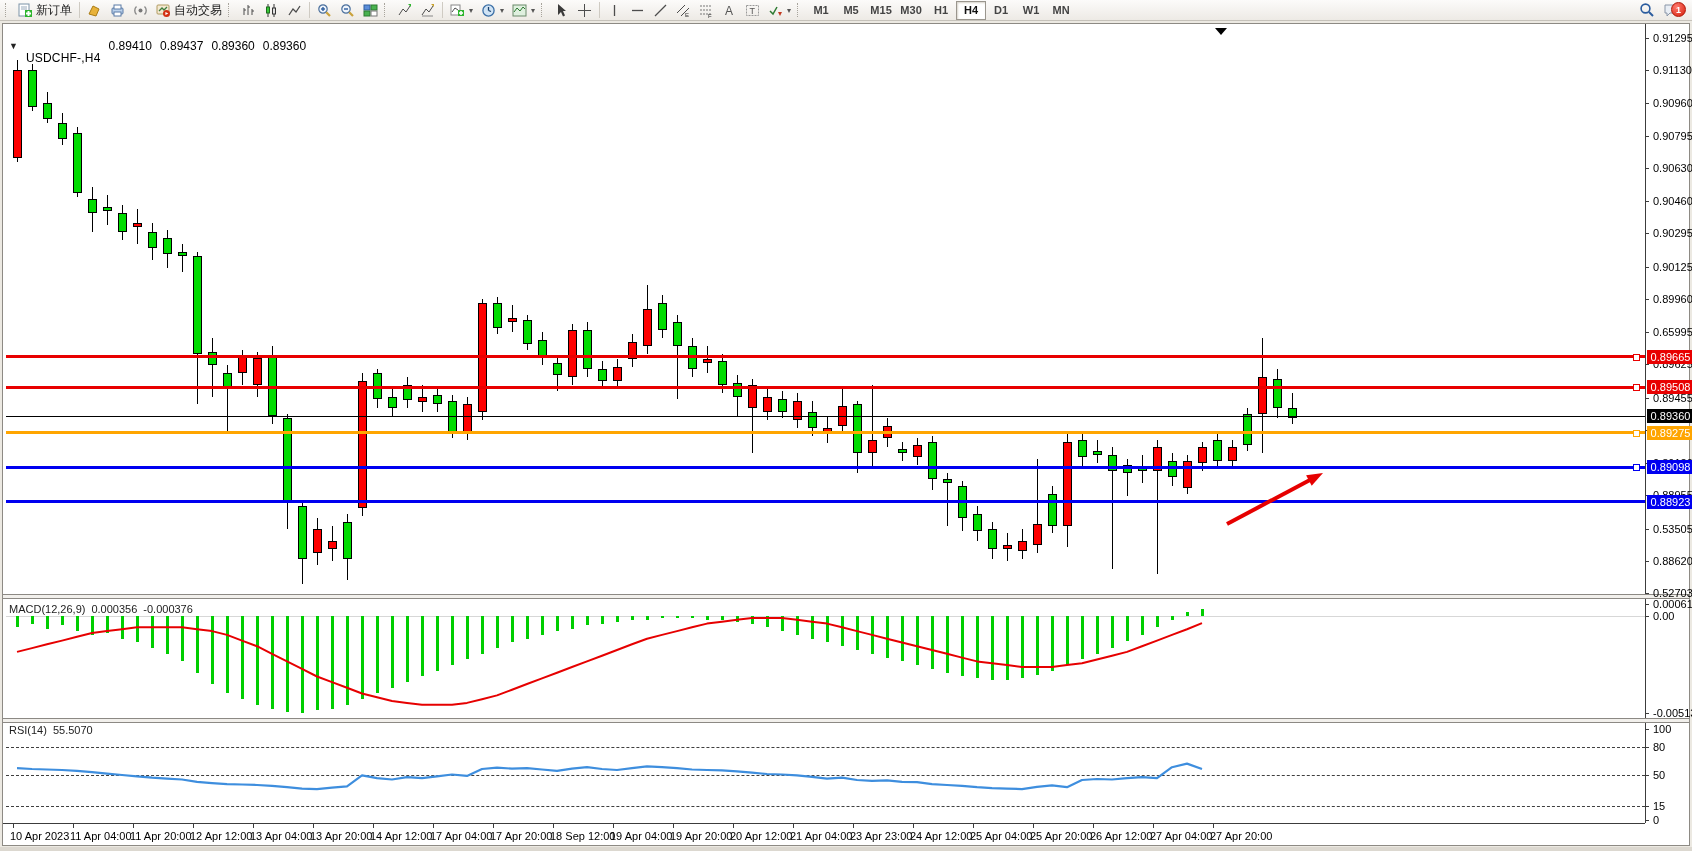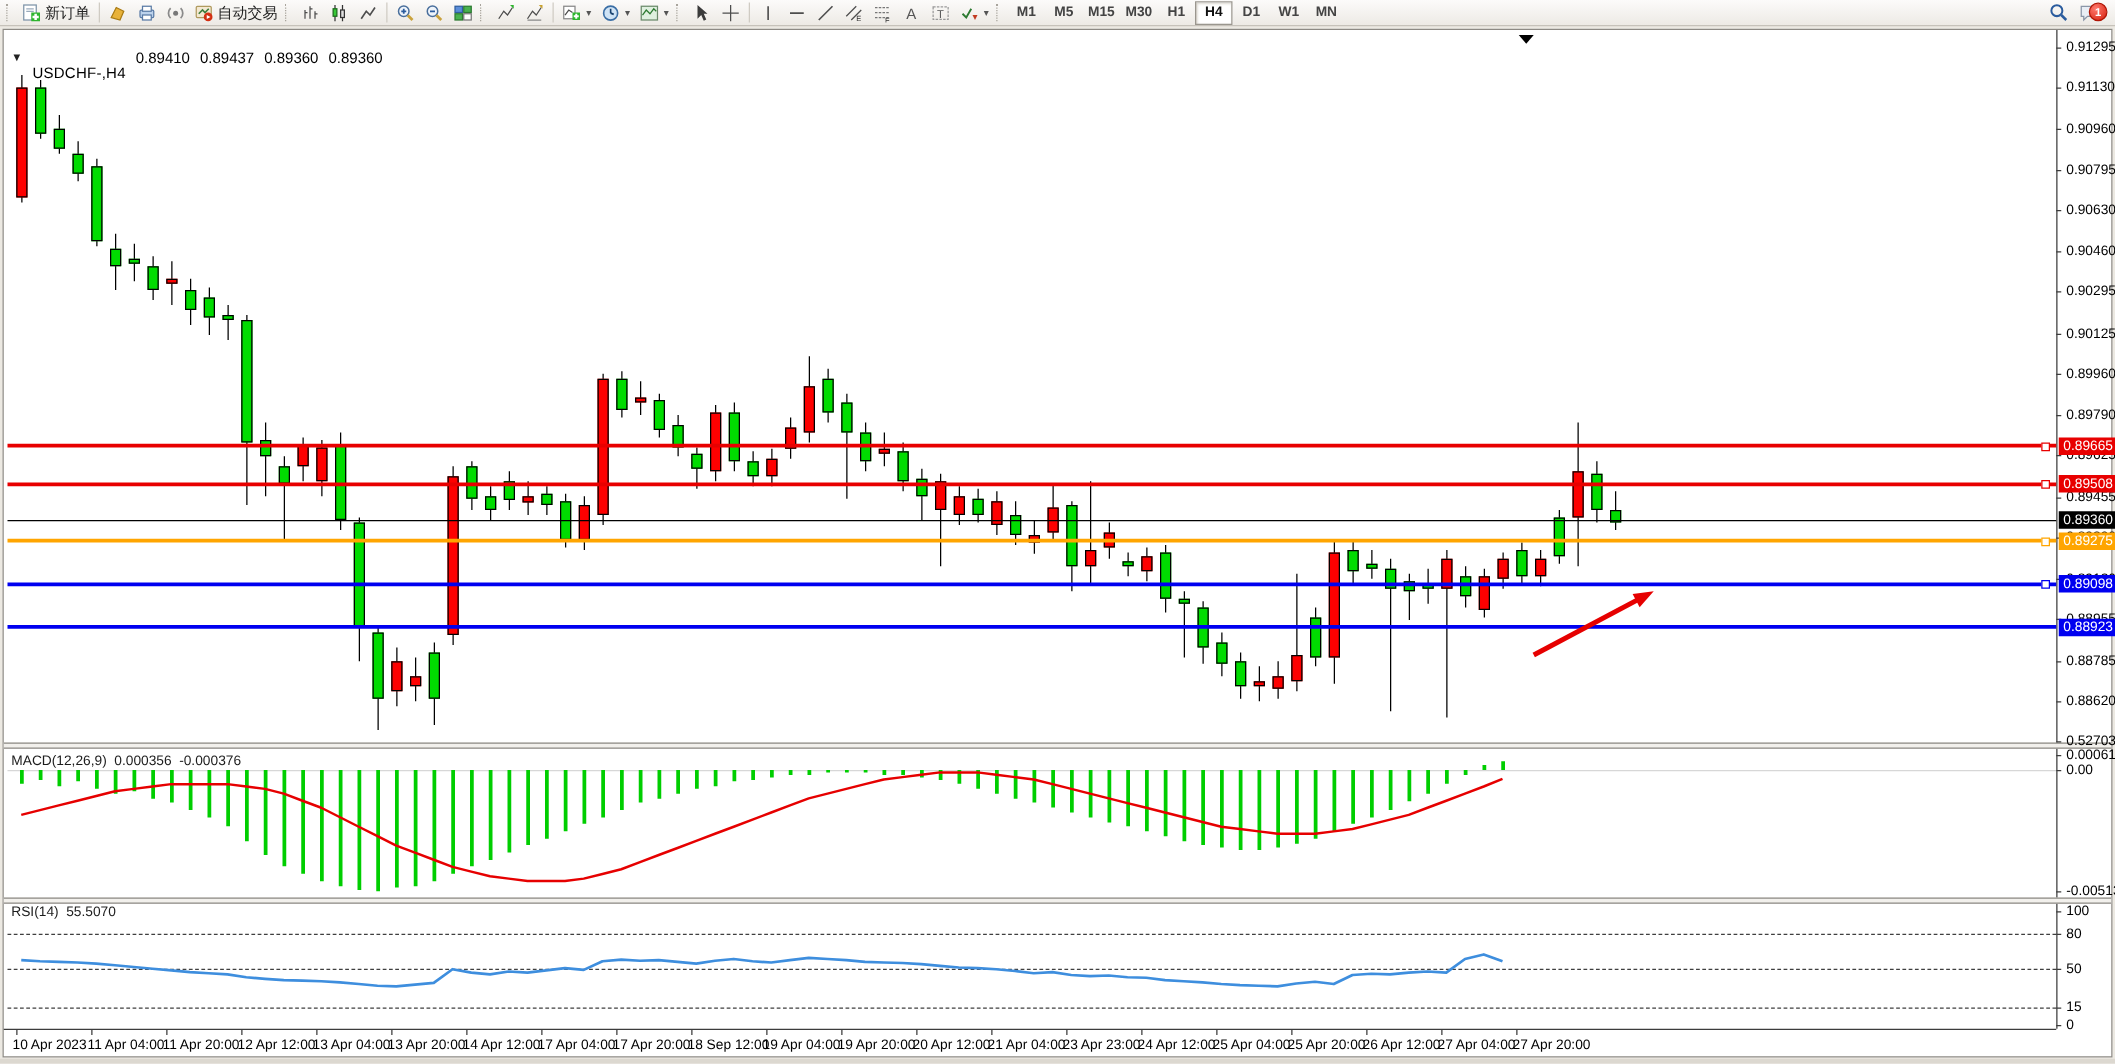--- a/index.html
+++ b/index.html
@@ -315,33 +315,33 @@
         <div class="alabel" style="top: 137.954px;">0.90630</div>
         <div class="tick" style="top: 177.176px;"></div>
         <div class="alabel" style="top: 171.176px;">0.90460</div>
         <div class="tick" style="top: 209.42px;"></div>
         <div class="alabel" style="top: 203.42px;">0.90295</div>
         <div class="tick" style="top: 242.641px;"></div>
         <div class="alabel" style="top: 236.641px;">0.90125</div>
         <div class="tick" style="top: 274.886px;"></div>
         <div class="alabel" style="top: 268.886px;">0.89960</div>
         <div class="tick" style="top: 308.107px;"></div>
-        <div class="alabel" style="top: 302.107px;">0.89790</div>
+        <div class="alabel" style="top: 302.107px;">0.65995</div>
         <div class="tick" style="top: 340.351px;"></div>
         <div class="alabel" style="top: 334.351px;">0.89625</div>
         <div class="tick" style="top: 373.573px;"></div>
         <div class="alabel" style="top: 367.573px;">0.89455</div>
         <div class="tick" style="top: 405.817px;"></div>
         <div class="alabel" style="top: 399.817px;">0.89290</div>
         <div class="tick" style="top: 439.038px;"></div>
         <div class="alabel" style="top: 433.038px;">0.89120</div>
         <div class="tick" style="top: 471.283px;"></div>
         <div class="alabel" style="top: 465.283px;">0.88955</div>
         <div class="tick" style="top: 504.504px;"></div>
-        <div class="alabel" style="top: 498.504px;">0.88785</div>
+        <div class="alabel" style="top: 498.504px;">0.53505</div>
         <div class="tick" style="top: 536.749px;"></div>
         <div class="alabel" style="top: 530.749px;">0.88620</div>
         <div class="tick" style="top: 568.993px;"></div>
         <div class="alabel" style="top: 562.993px;">0.52703</div>
         <div class="hline" style="left: 3px; width: 1639px; top: 592px; height: 1px; background: rgb(215, 215, 215);"></div>
         <div class="wick" style="left: 14px; top: 36.4733px; height: 101.618px;"></div>
         <div class="body bear" style="left: 10px; top: 46.2443px; height: 87.939px;"></div>
         <div class="wick" style="left: 29px; top: 40.3817px; height: 46.9008px;"></div>
         <div class="body bull" style="left: 25px; top: 46.2443px; height: 37.1298px;"></div>
         <div class="wick" style="left: 44px; top: 67.7405px; height: 31.2672px;"></div>

